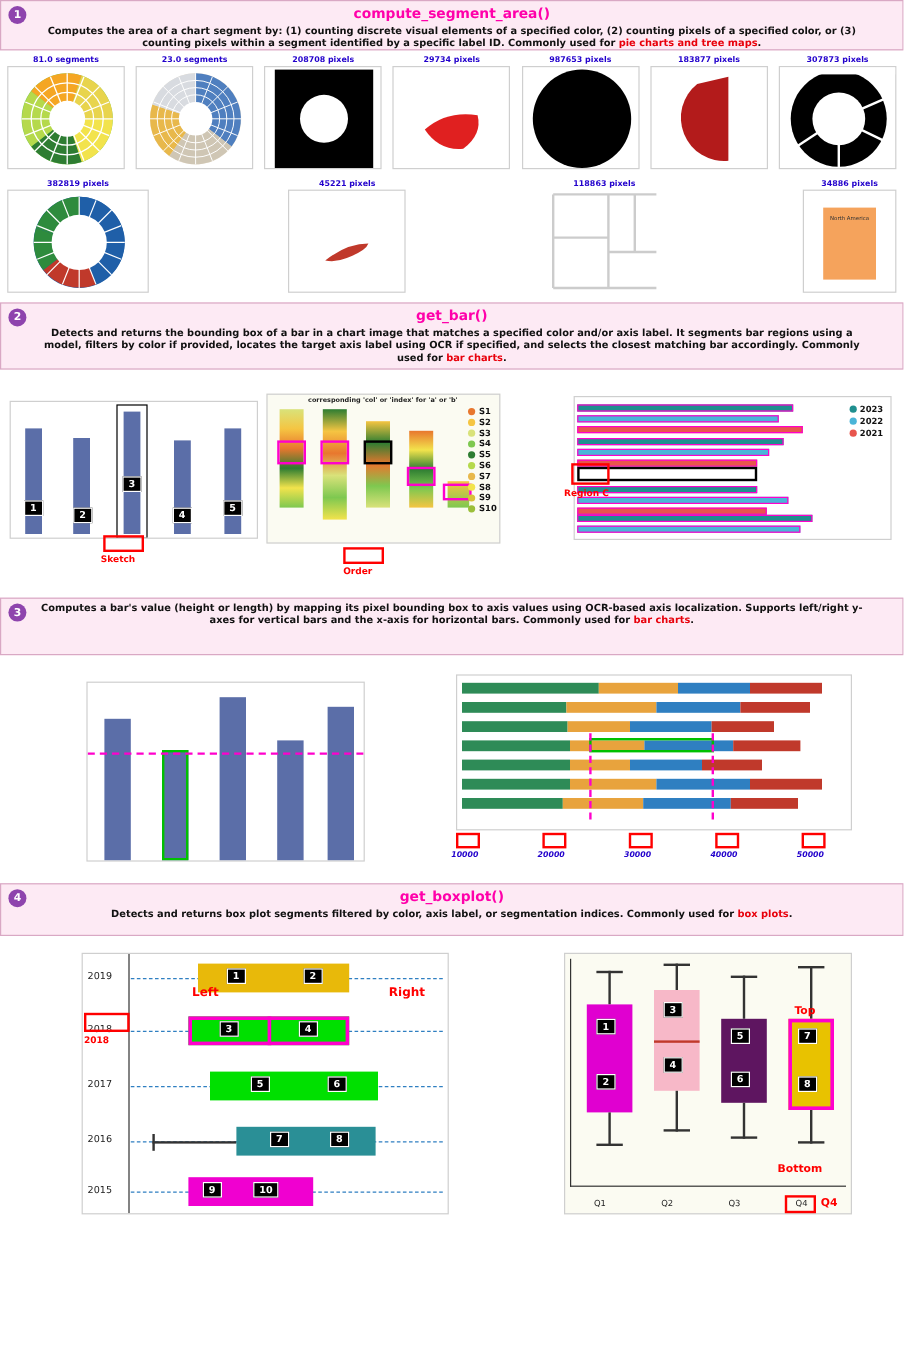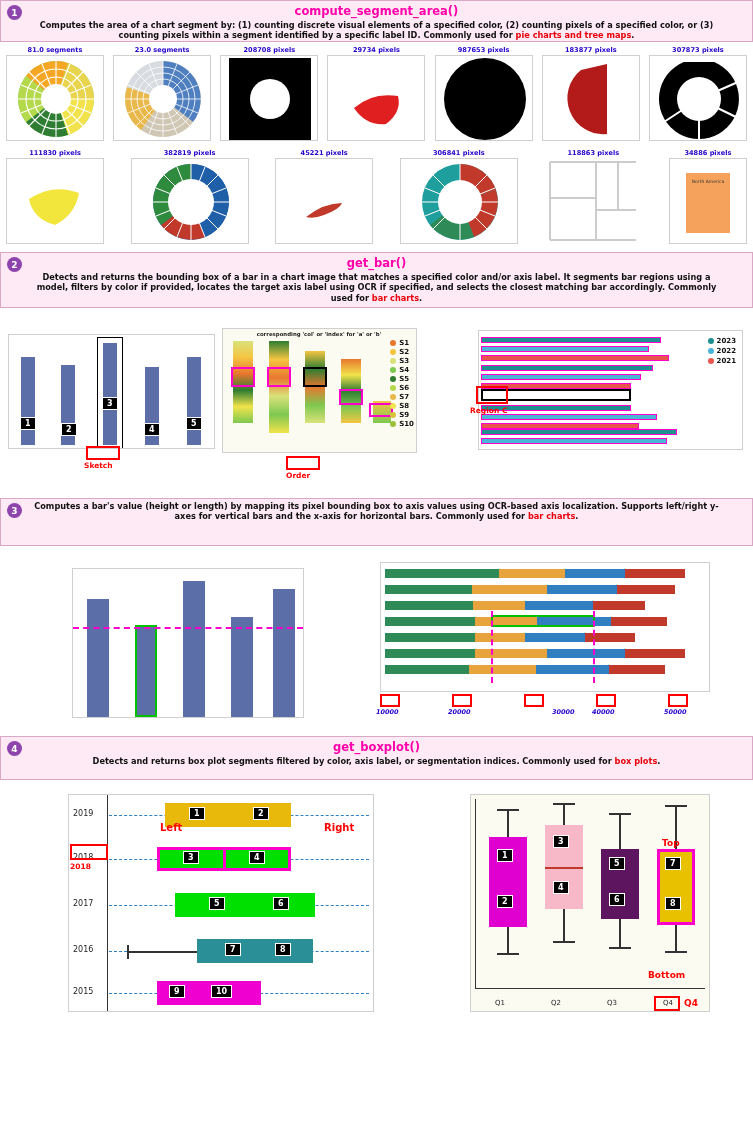--- a/index.html
+++ b/index.html
@@ -152,28 +152,20 @@
             <line x1="49" y1="43" x2="88" y2="26"></line>
             <line x1="49" y1="43" x2="14" y2="66"></line>
           </g>
           <rect x="0" y="0" width="98" height="6" fill="#fff"></rect>
         </svg>
       </div>
     </div>
   </div>
 
   <div class="row" style="padding-top:8px;">
-    <div class="cell">
-      <div class="cap">111830 pixels</div>
-      <div class="panel" style="width:98px;height:86px;">
-        <svg width="98" height="86" viewBox="0 0 98 86">
-          <path d="M22 40 Q46 24 72 34 Q68 56 48 66 Q26 60 22 40 Z" fill="#f2e63c"></path>
-        </svg>
-      </div>
-    </div>
     <div class="cell">
       <div class="cap">382819 pixels</div>
       <div class="panel" style="width:118px;height:86px;">
         <svg width="118" height="86" viewBox="0 0 118 86">
           <g transform="translate(59,43)">
             <circle r="38" fill="#1f5fa8"></circle>
             <path d="M0 0 L0 -38 A38 38 0 0 1 36 -12 Z" fill="#1f5fa8"></path>
             <path d="M0 0 L36 -12 A38 38 0 0 1 14 35 Z" fill="#1f5fa8"></path>
             <path d="M0 0 L14 35 A38 38 0 0 1 -30 23 Z" fill="#c0392b"></path>
             <path d="M0 0 L-30 23 A38 38 0 0 1 -36 -12 Z" fill="#2e8b3d"></path>
@@ -195,42 +187,20 @@
     </div>
     <div class="cell">
       <div class="cap">45221 pixels</div>
       <div class="panel" style="width:98px;height:86px;">
         <svg width="98" height="86" viewBox="0 0 98 86">
           <path d="M30 58 Q48 44 66 44 Q64 50 48 56 Q38 60 30 58 Z" fill="#c0392b"></path>
         </svg>
       </div>
     </div>
     <div class="cell">
-      <div class="cap">306841 pixels</div>
-      <div class="panel" style="width:118px;height:86px;">
-        <svg width="118" height="86" viewBox="0 0 118 86">
-          <g transform="translate(59,43)">
-            <circle r="38" fill="#1f9e9e"></circle>
-            <path d="M0 0 L0 -38 A38 38 0 0 1 36 -12 Z" fill="#c0392b"></path>
-            <path d="M0 0 L36 -12 A38 38 0 0 1 14 35 Z" fill="#c0392b"></path>
-            <path d="M0 0 L14 35 A38 38 0 0 1 -30 23 Z" fill="#2e8b57"></path>
-            <g stroke="#fff" stroke-width="1" fill="none">
-              <line x1="0" y1="-38" x2="0" y2="38"></line>
-                <line x1="-38" y1="0" x2="38" y2="0"></line>
-              <line x1="-27" y1="-27" x2="27" y2="27"></line>
-                <line x1="-27" y1="27" x2="27" y2="-27"></line>
-              <line x1="-35" y1="-14" x2="35" y2="14"></line>
-                <line x1="-35" y1="14" x2="35" y2="-14"></line>
-            </g>
-            <circle r="22" fill="#ffffff"></circle>
-          </g>
-        </svg>
-      </div>
-    </div>
-    <div class="cell">
       <div class="cap">118863 pixels</div>
       <div class="panel" style="width:98px;height:86px;border:none;">
         <svg width="98" height="86" viewBox="0 0 98 86">
           <g stroke="#cccccc" stroke-width="2" fill="none">
             <line x1="6" y1="4" x2="6" y2="82"></line>
             <line x1="6" y1="4" x2="92" y2="4"></line>
             <line x1="52" y1="4" x2="52" y2="82"></line>
             <line x1="6" y1="40" x2="52" y2="40"></line>
             <line x1="52" y1="52" x2="92" y2="52"></line>
             <line x1="74" y1="4" x2="74" y2="52"></line>
@@ -441,21 +411,21 @@
       <div style="position:absolute;left:110px;top:52px;width:104px;height:12px;border:2px solid #00c000;box-sizing:border-box;"></div>
       <div style="position:absolute;left:110px;top:48px;height:72px;border-left:2px dashed #ff00cc;"></div>
       <div style="position:absolute;left:212px;top:48px;height:72px;border-left:2px dashed #ff00cc;"></div>
     </div>
     <div style="position:absolute;left:380px;top:148px;width:340px;height:26px;font-style:italic;">
       <div class="redbox" style="left:0;top:0;width:20px;height:13px;"></div>
       <div class="axlbl" style="left:-4px;top:14px;">10000</div>
       <div class="redbox" style="left:72px;top:0;width:20px;height:13px;"></div>
       <div class="axlbl" style="left:68px;top:14px;">20000</div>
       <div class="redbox" style="left:144px;top:0;width:20px;height:13px;"></div>
-      <div class="axlbl" style="left:140px;top:14px;margin-left:32px;">30000</div>
+      <div class="axlbl" style="left:140px;top:14px;">30000</div>
       <div class="redbox" style="left:216px;top:0;width:20px;height:13px;"></div>
       <div class="axlbl" style="left:212px;top:14px;">40000</div>
       <div class="redbox" style="left:288px;top:0;width:20px;height:13px;"></div>
       <div class="axlbl" style="left:284px;top:14px;">50000</div>
     </div>
   </div>
 
   <div class="banner" style="height:44px;">
     <div class="badge">4</div>
     <div class="title">get_boxplot()</div>

